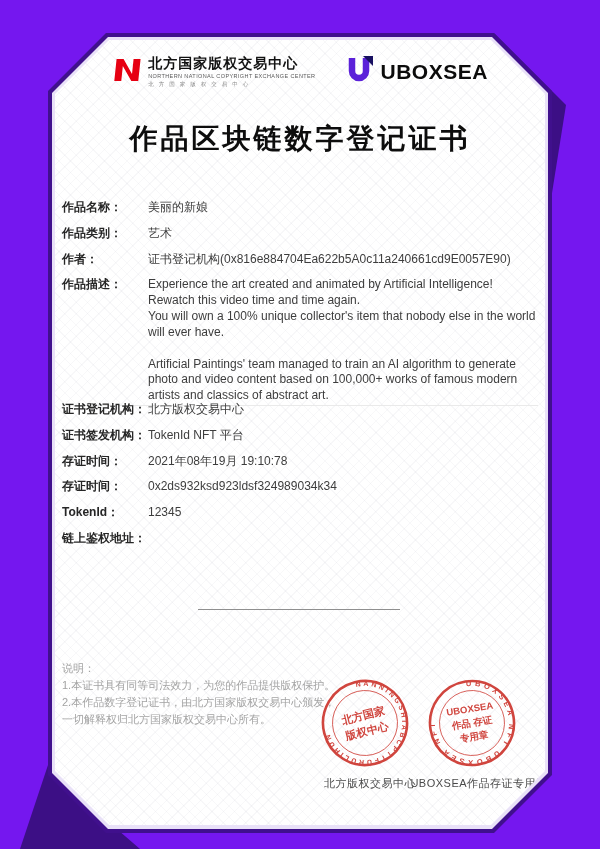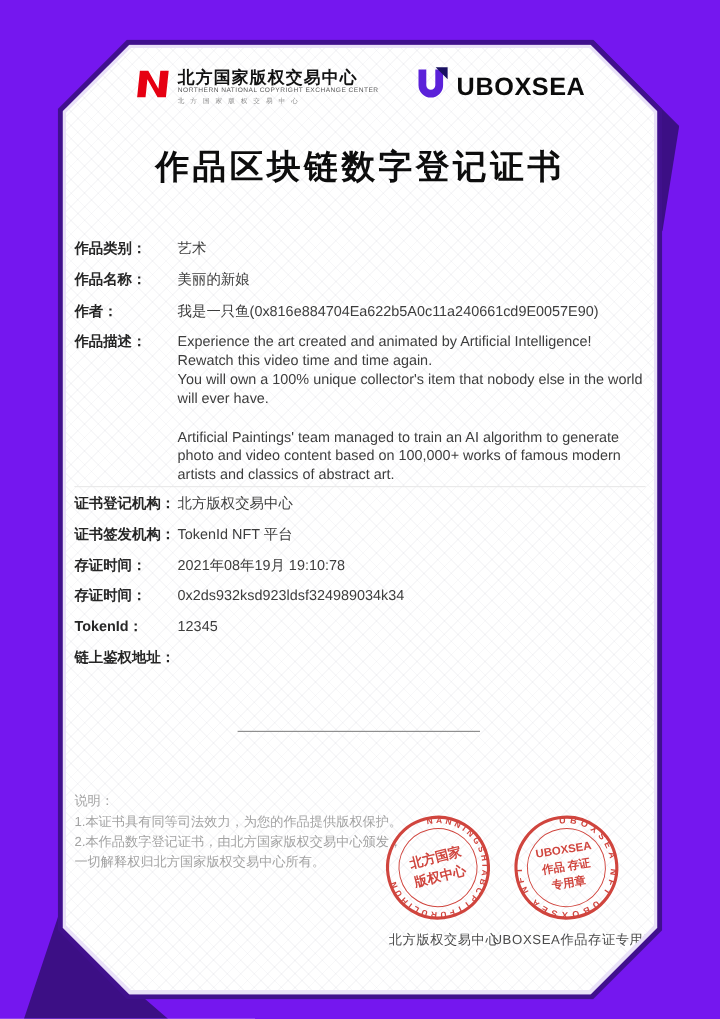--- a/index.html
+++ b/index.html
@@ -32,21 +32,21 @@
   .logo-tag{font-size:5.5px;color:#8a8a8a;letter-spacing:5px;margin-top:2px;white-space:nowrap;}
   .logo-right{display:flex;align-items:center;gap:7px;}
   .brand{font-weight:800;font-size:21px;color:#0b0b0b;letter-spacing:.5px;}
   
   .title{position:absolute;top:80px;left:0;width:100%;text-align:center;
     font-family:"Liberation Serif","DejaVu Serif",serif;font-weight:900;font-size:28px;
     letter-spacing:3px;color:#0d0d0d;}
   
   .fields{position:absolute;left:7px;width:476px;}
   .fields1{top:160px;}
-  .fields2{top:372px;}
+  .fields2{top:362px;}
   .row{display:flex;margin-bottom:10px;}
   .lbl{width:86px;flex:none;font-weight:bold;font-size:12px;color:#262626;line-height:1.3;}
   .val{flex:1;font-size:12px;color:#3d3d3d;line-height:1.32;white-space:pre-line;}
   .divider{position:absolute;top:365px;left:7px;right:7px;border-top:1px solid #EAEAEA;}
   .sig-line{position:absolute;left:143px;top:569px;width:202px;border-top:1px solid #8f8f8f;}
   .notes{position:absolute;left:7px;top:620px;width:300px;font-size:11px;line-height:1.55;
     color:#A3A3A3;white-space:pre-line;}
   
   .stamp{position:absolute;width:90px;height:90px;}
   .stamp-left{left:265px;top:638px;transform:rotate(-14deg);}
@@ -91,30 +91,30 @@
         </svg>
       </span>
       <span class="brand">UBOXSEA</span>
     </div>
   </div>
 
   <div class="title">作品区块链数字登记证书</div>
 
   <div class="fields fields1">
     <div class="row">
+      <span class="lbl">作品名称：</span>
+      <span class="val">美丽的新娘</span>
+    </div>
+    <div class="row">
       <span class="lbl">作品类别：</span>
       <span class="val">艺术</span>
     </div>
     <div class="row">
-      <span class="lbl">作品名称：</span>
-      <span class="val">美丽的新娘</span>
-    </div>
-    <div class="row">
       <span class="lbl">作者：</span>
-      <span class="val">我是一只鱼(0x816e884704Ea622b5A0c11a240661cd9E0057E90)</span>
+      <span class="val">证书登记机构(0x816e884704Ea622b5A0c11a240661cd9E0057E90)</span>
     </div>
     <div class="row">
       <span class="lbl">作品描述：</span>
       <span class="val">Experience the art created and animated by Artificial Intelligence!
 Rewatch this video time and time again.
 You will own a 100% unique collector's item that nobody else in the world will ever have.
 
 Artificial Paintings' team managed to train an AI algorithm to generate photo and video content based on 100,000+ works of famous modern artists and classics of abstract art.</span>
     </div>
   </div>

